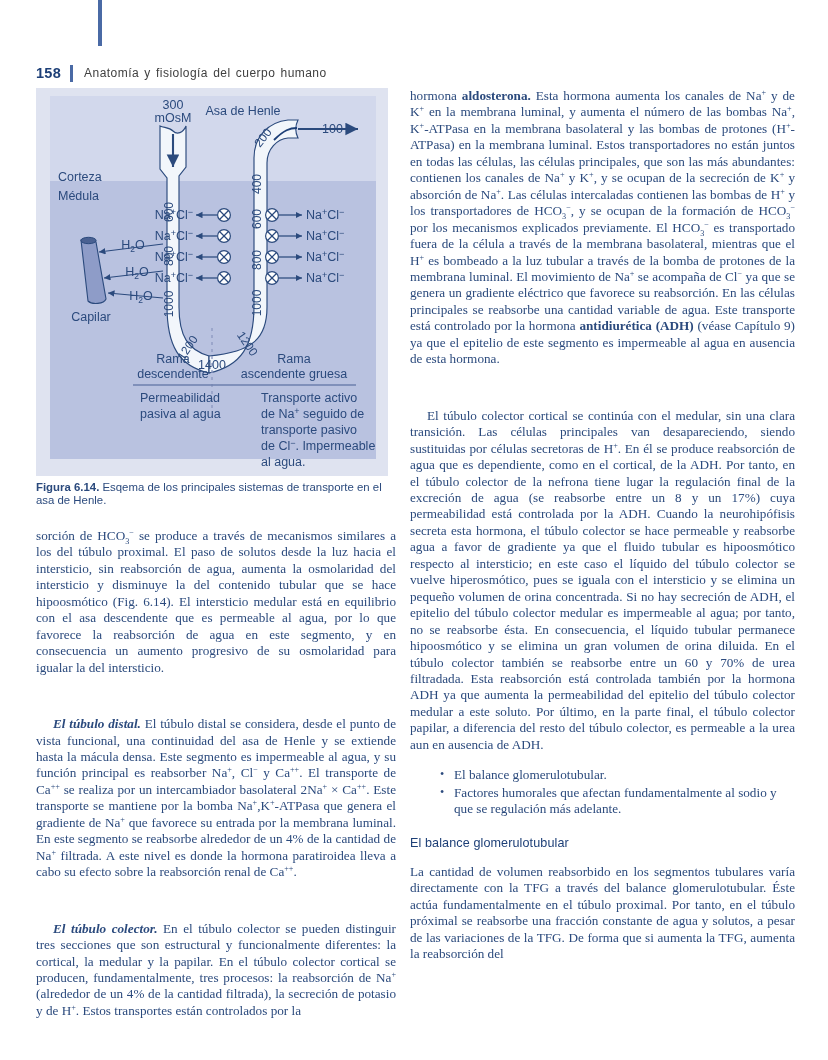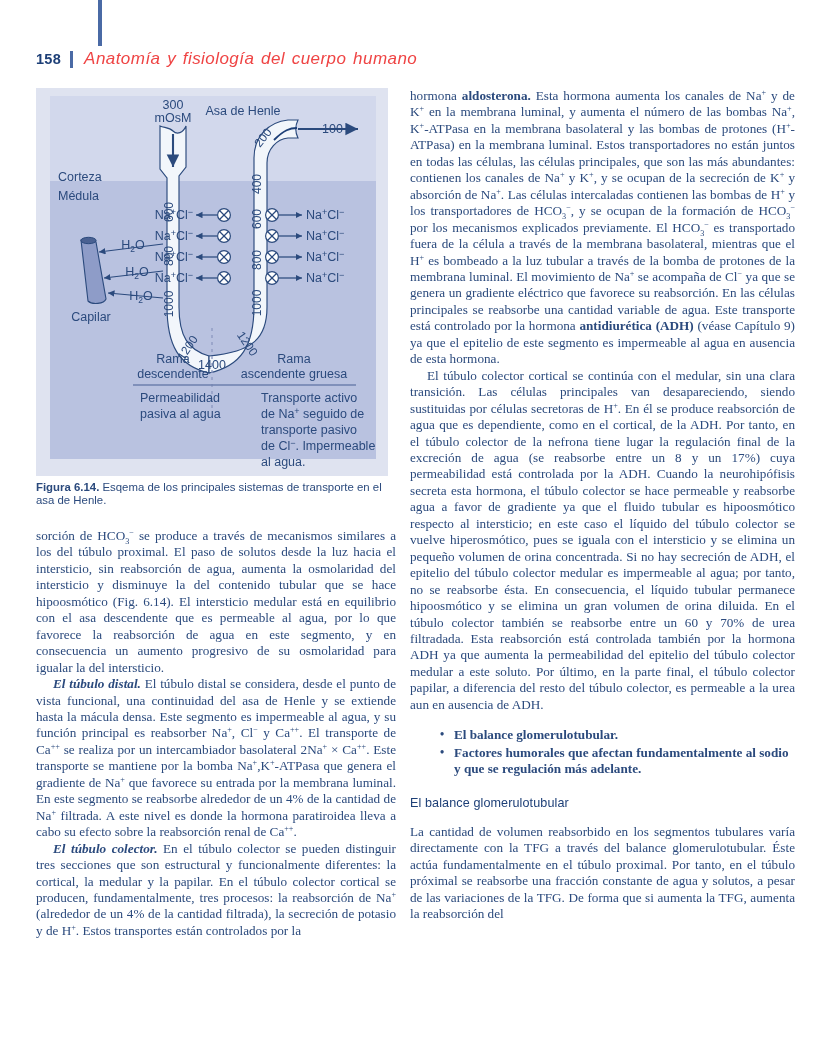--- a/index.html
+++ b/index.html
@@ -10,61 +10,60 @@
     position:relative;overflow:hidden;
   }
   .page{position:absolute;inset:0;}
 
   
   .top-rule{
     position:absolute;left:98px;top:0px;width:4px;height:46px;
     background:#4a6aa5;
   }
   .header{
-    position:absolute;left:36px;top:48px;width:420px;height:22px;
+    position:absolute;left:36px;top:62px;width:420px;height:22px;
     display:flex;align-items:center;
   }
   .folio{
     font-family:"Liberation Sans", sans-serif;
     font-weight:bold;font-size:14.5px;color:#1d3f77;
     letter-spacing:0.3px;
   }
   .folio-bar{
     width:3px;height:17px;background:#4a6aa5;margin:0 11px 0 9px;
   }
   .header-title{
     font-family:"Liberation Sans", sans-serif;
-    font-size:17px;color:#ef4444;letter-spacing:0.45px;
+    font-size:12px;color:#404040;letter-spacing:0.45px;
     word-spacing:1.5px;
-    font-style:italic;
   }
 
   
   .col{
     position:absolute;width:360px;
     font-size:13.2px;line-height:16.45px;
     text-align:justify;
     -webkit-hyphens:none;hyphens:none;
   }
   .col-left{left:36px;top:528px;width:360px;}
   .col-right{left:410px;top:88px;width:385px;}
   .col p{margin:0;text-indent:0;}
-  .col p.ind{text-indent:17px;}
+  .col p.ind{text-indent:17px;margin-top:40px;}
   .bold{font-weight:bold;font-family:Liberation Serif, serif;}
   .bi{font-weight:bold;font-style:italic;}
   sup{font-size:0.62em;vertical-align:super;line-height:0;}
   sub{font-size:0.62em;vertical-align:sub;line-height:0;}
 
   .subhead{
     font-family:"Liberation Sans", sans-serif;
     font-weight:normal;font-size:12.6px;color:#1d3f77;
     margin:17px 0 13px 0;letter-spacing:0.1px;
   }
   ul.bullets{
-    margin:14px 0 0 0;padding:0 0 0 30px;list-style:none;font-weight:bold;
+    margin:14px 0 0 0;padding:0 0 0 30px;list-style:none;
   }
   ul.bullets li{
     position:relative;margin-bottom:1px;text-align:left;
     line-height:16.45px;padding-left:14px;
   }
   ul.bullets li::before{
     content:"\2022";position:absolute;left:0;top:-1px;font-size:12px;
   }
 
   

